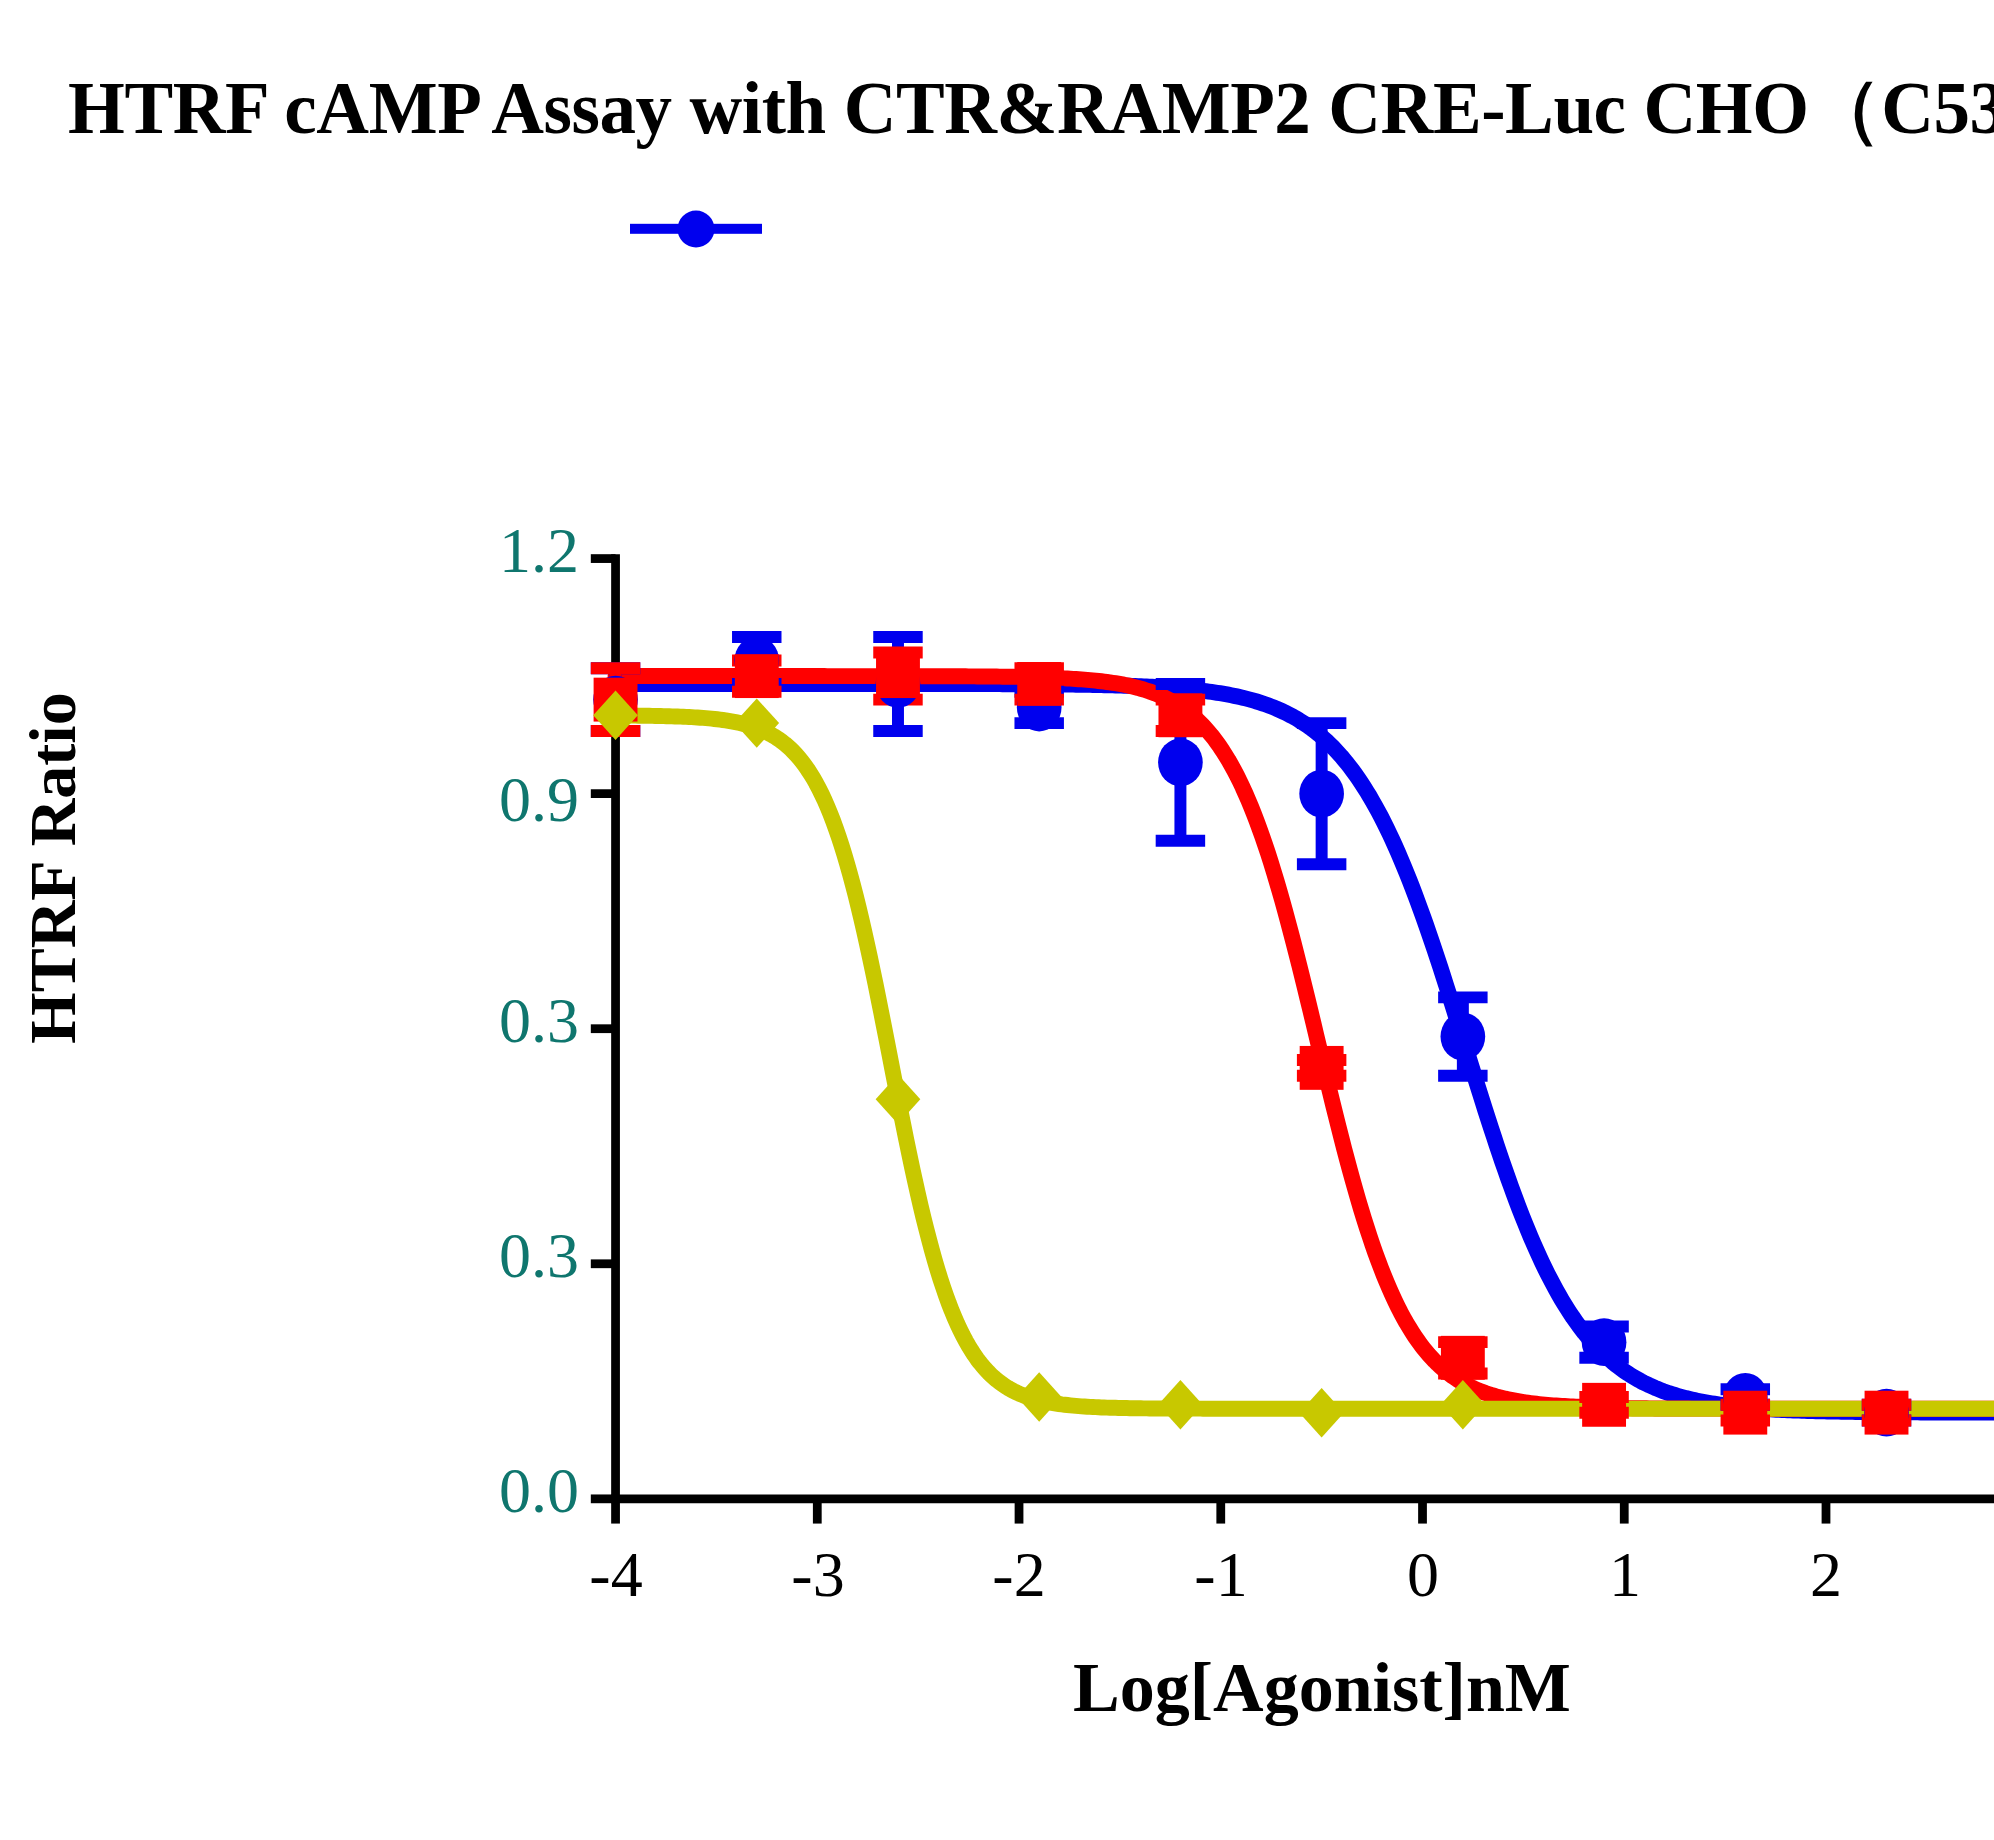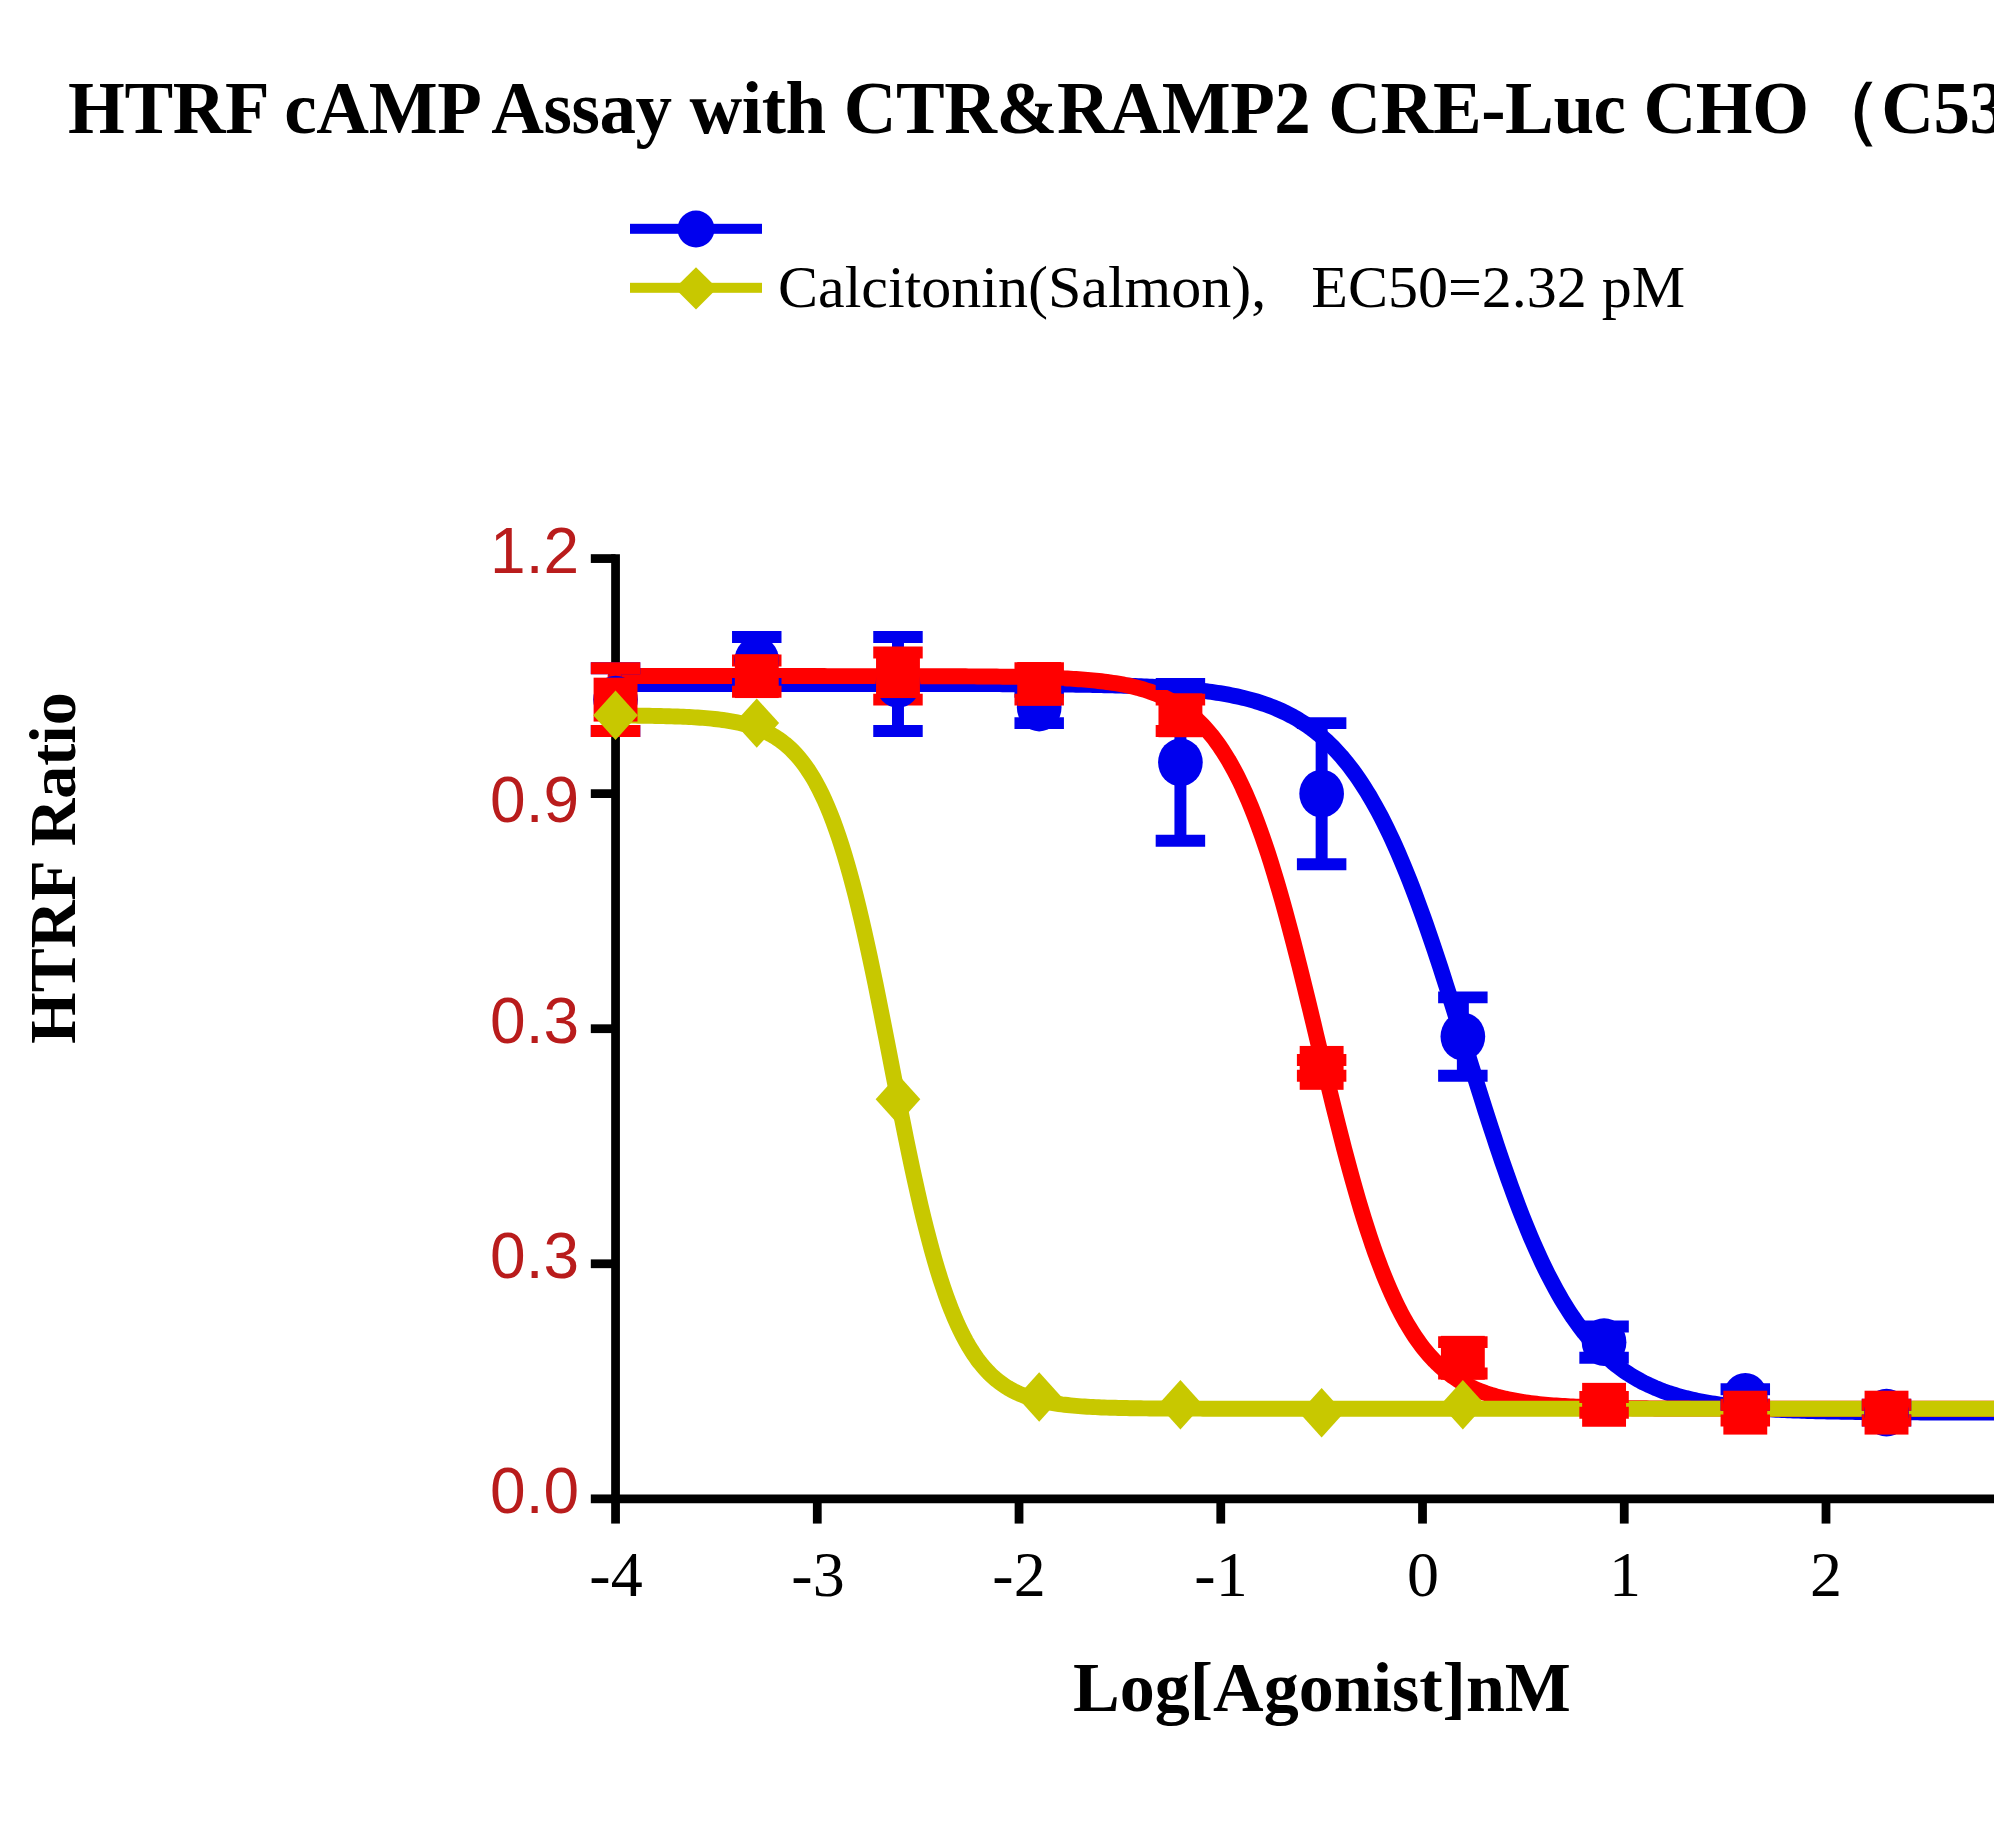--- a/index.html
+++ b/index.html
@@ -29,43 +29,36 @@
     position:absolute; left:-227px; top:830px; width:559px;
     transform:rotate(-90deg); transform-origin:center center;
     text-align:center; font-size:66px; font-weight:bold; color:#000;
     font-family:"Liberation Serif",serif;
   }
   .xlabel{
     position:absolute; left:616px; top:1648px; width:1412px;
     text-align:center; font-size:70px; font-weight:bold; color:#000;
     font-family:"Liberation Serif",serif;
   }
-  .ytick{position:absolute; font-size:64px; color:#b91c1c; text-align:right; width:168px; font-family:Liberation Sans, sans-serif;}
+  .ytick{position:absolute; font-size:64px; color:#0f766e; text-align:right; width:168px; font-family:Liberation Serif, serif;}
   .xtick{position:absolute; font-size:64px; color:#000; text-align:center; width:120px; font-family:"Liberation Serif",serif;}
 </style>
 </head>
 <body>
 
 <div id="root">
 
   <div class="title">HTRF cAMP Assay with CTR&amp;RAMP2 CRE-Luc CHO（C53）</div>
 
   <div class="legend">
     <div class="legend-row">
       <div class="legend-marker">
         <div class="legend-line" id="ll0" style="background: rgb(0, 0, 238);"></div>
         <div class="legend-sym sym-circle" id="ls0" style="background: rgb(0, 0, 238);"></div>
       </div>
-    </div>
-    <div class="legend-row">
-      <div class="legend-marker">
-        <div class="legend-line" id="ll2" style="background: rgb(200, 200, 0);"></div>
-        <div class="legend-sym sym-diamond" id="ls2" style="background: rgb(200, 200, 0);"></div>
-      </div>
-      <div class="legend-label">Calcitonin(Salmon),   EC50=2.32 pM</div>
     </div>
   </div>
 
   <div class="plotwrap">
     <svg class="chart" id="chartsvg" width="2672" height="1840" viewBox="0 0 6698 4612">
         <line x1="1543" y1="1389" x2="1543" y2="3757" stroke="#000" stroke-width="22"></line>
         <line x1="1532" y1="3757" x2="5094" y2="3757" stroke="#000" stroke-width="22"></line>
         <line x1="1481" y1="3757" x2="1543" y2="3757" stroke="#000" stroke-width="22"></line>
         <line x1="1481" y1="3167.75" x2="1543" y2="3167.75" stroke="#000" stroke-width="22"></line>
         <line x1="1481" y1="2578.5" x2="1543" y2="2578.5" stroke="#000" stroke-width="22"></line>

